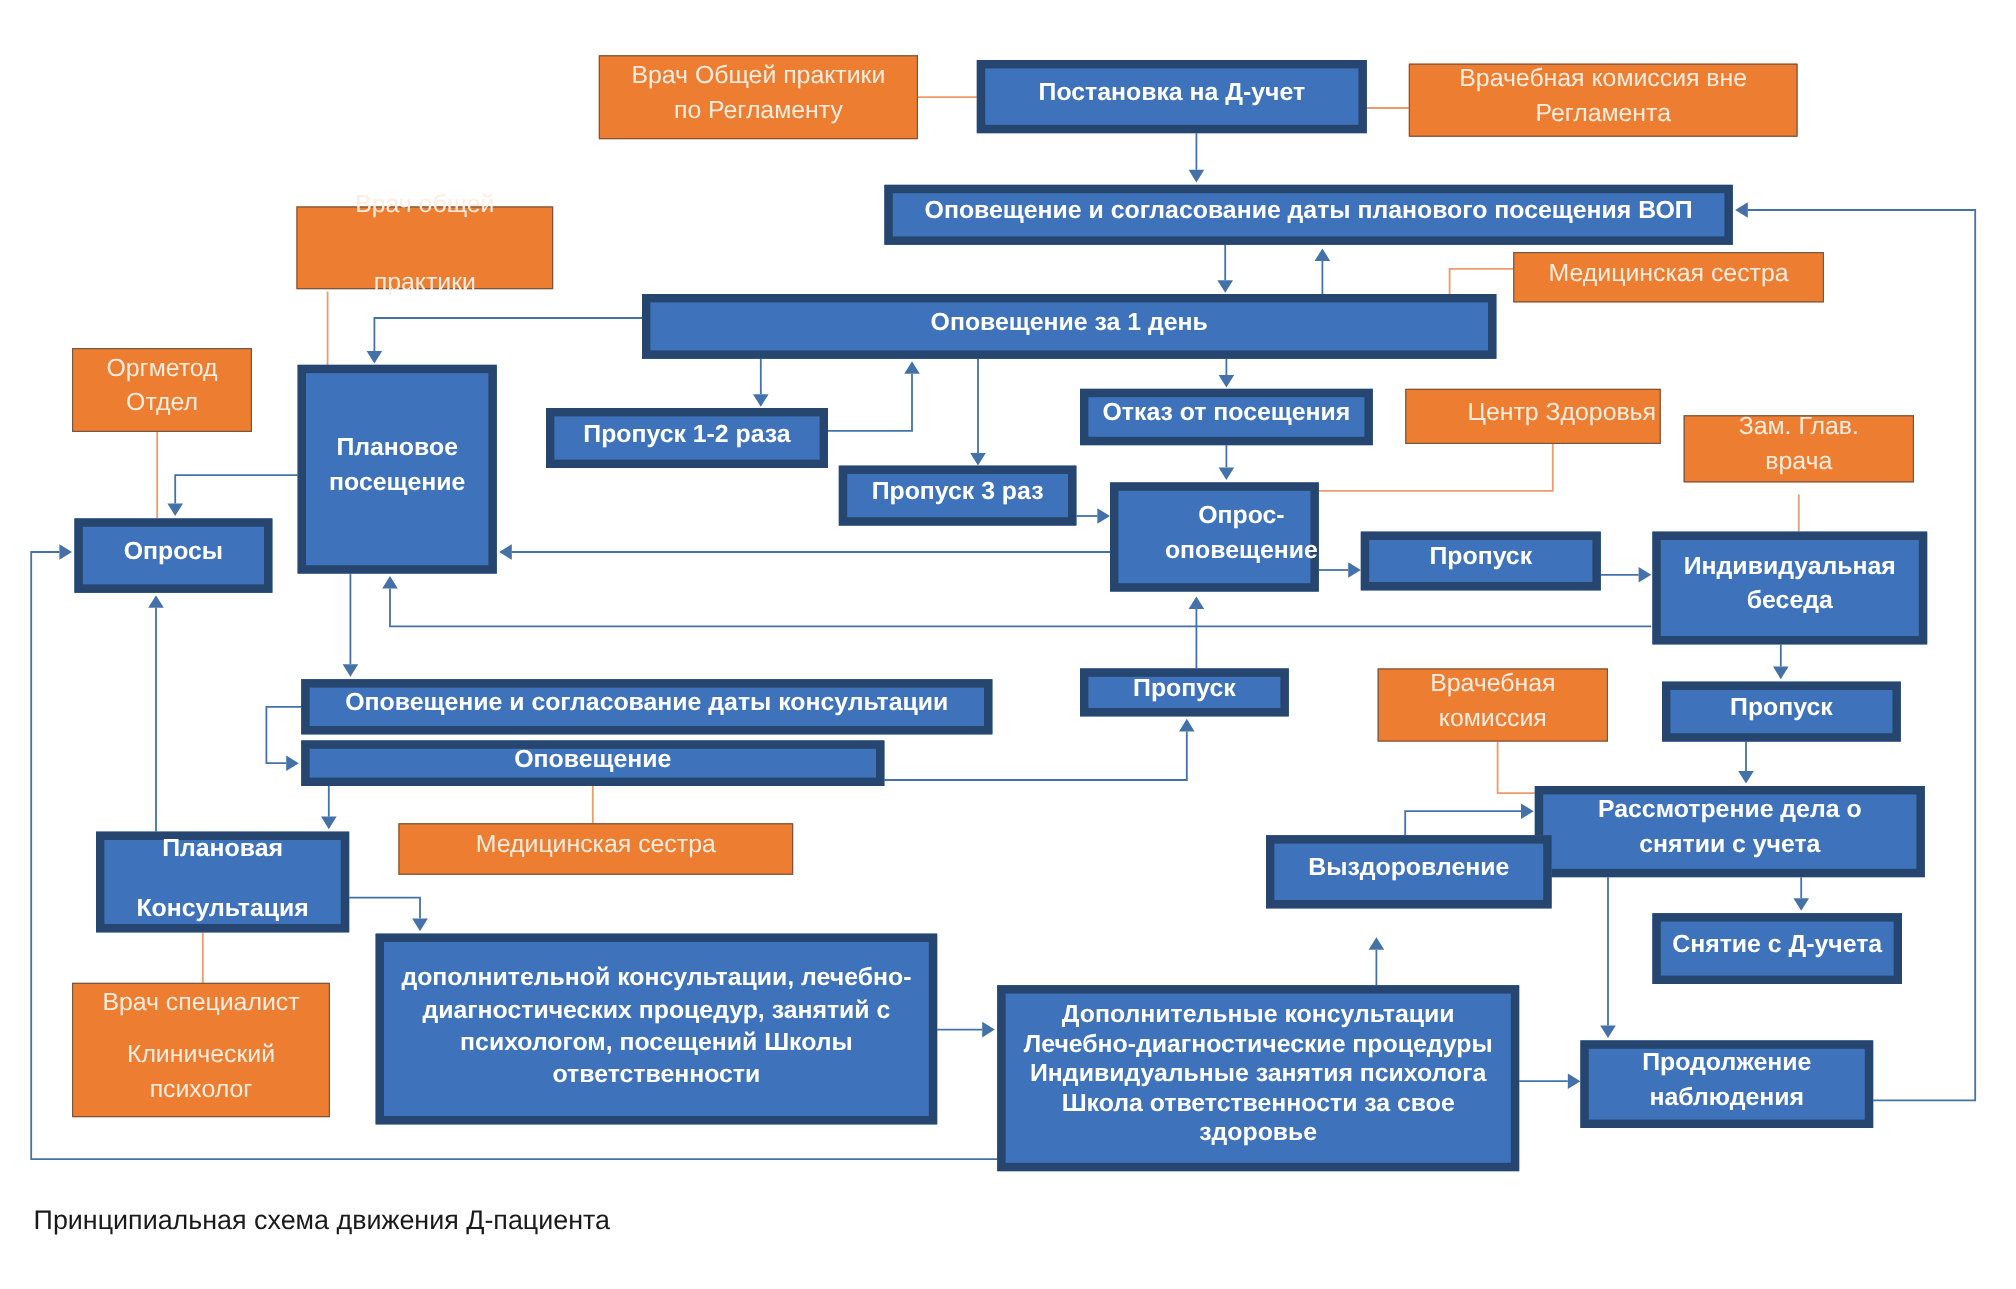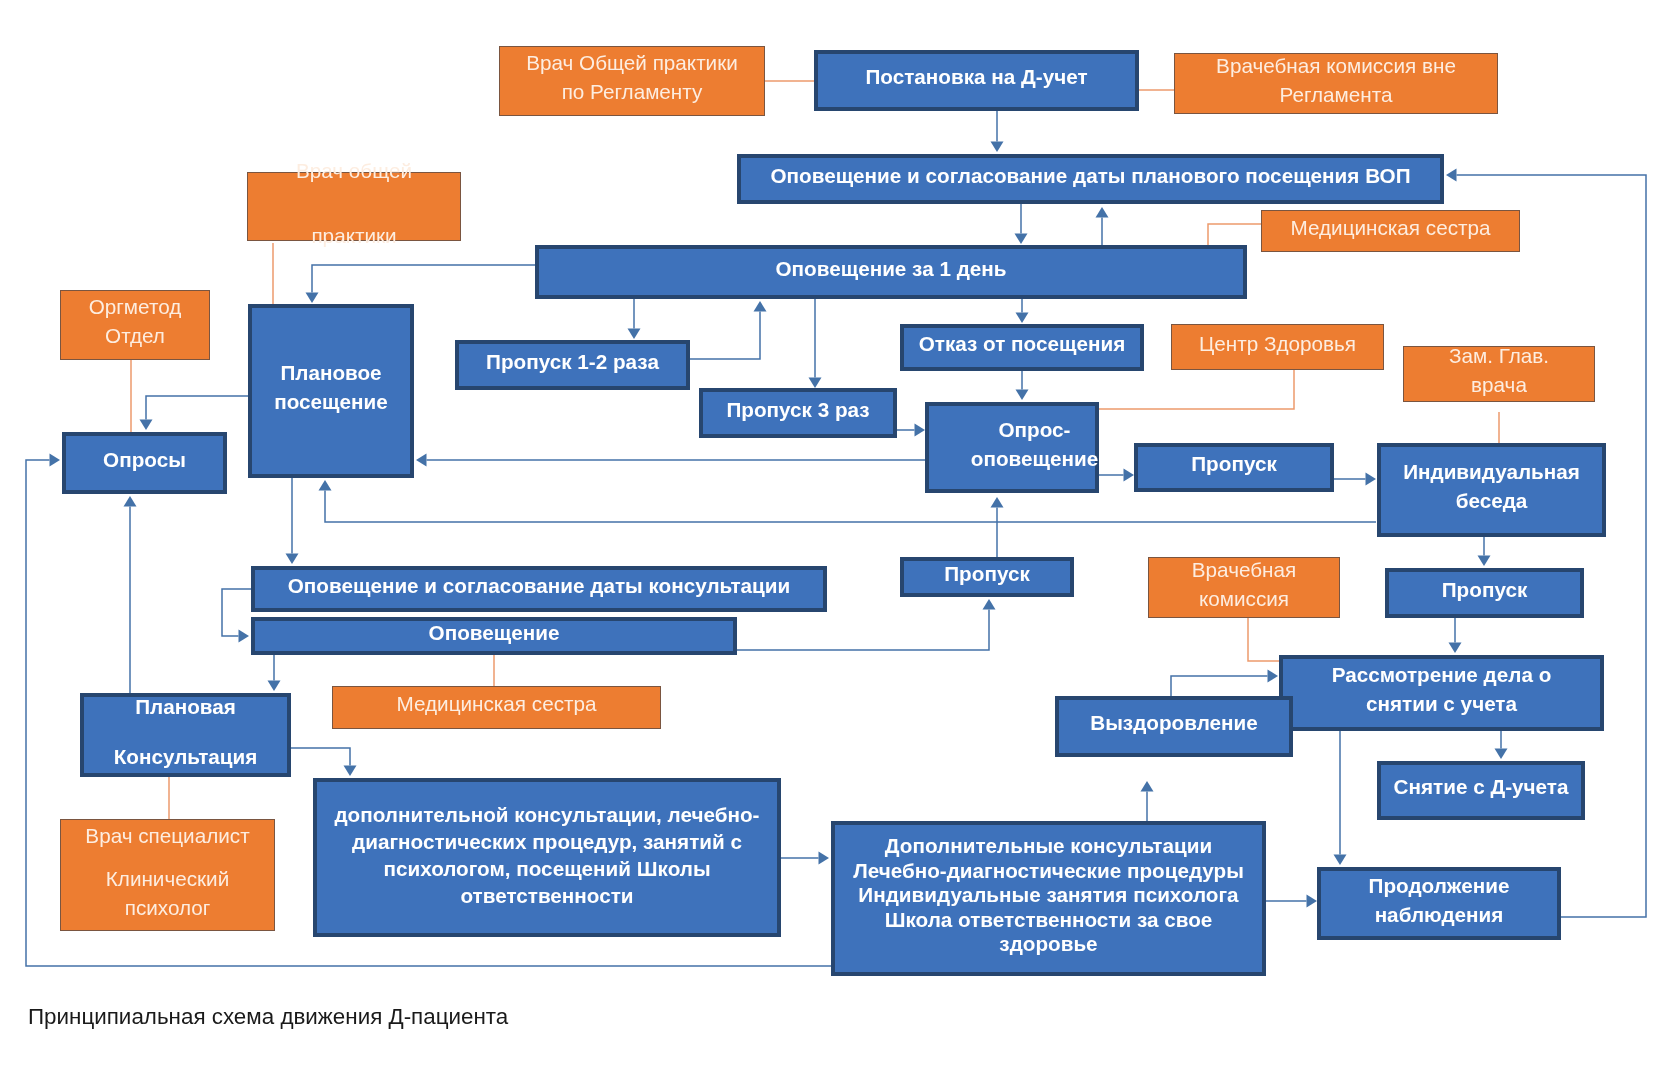--- a/index.html
+++ b/index.html
@@ -4,21 +4,21 @@
 <title>Принципиальная схема движения Д-пациента</title>
 <style>
   html,body{margin:0;padding:0;background:#ffffff;}
   body{width:1680px;height:1074px;position:relative;overflow:hidden;
        font-family:"Liberation Sans","DejaVu Sans",sans-serif;}
   #stage{position:absolute;left:0;top:0;width:1680px;height:1074px;background:#ffffff;}
   #wires{position:absolute;left:0;top:0;width:1680px;height:1074px;overflow:visible;}
   .node{position:absolute;box-sizing:border-box;display:flex;flex-direction:column;
         align-items:center;justify-content:center;text-align:center;color:#fff;
         font-size:20.7px;line-height:1.38;padding:0 3px 6px;}
-  .node.blue{background:#3E72BB;font-weight:bold;border:4px solid #22c55e;}
+  .node.blue{background:#3E72BB;font-weight:bold;border:7px solid #22c55e;}
   .node.orange{background:#ED7D31;font-weight:normal;border:1px solid #7A5540;color:#FDEDE0;}
   .node .ln{white-space:nowrap;}
   .node .ln:empty{height:15px;}
   #caption{position:absolute;left:28px;top:1004px;font-size:22.4px;color:#1A1A1A;
            font-weight:normal;white-space:nowrap;}
 </style>
 </head>
 <body>
 
 <div id="stage">
@@ -211,21 +211,21 @@
         <div class="ln">Оргметод</div>
         <div class="ln">Отдел</div>
       </div>
       <div class="node blue" style="left: 248px; top: 304px; width: 166px; height: 174px; background: rgb(62, 114, 187); border-color: rgb(39, 70, 111); color: rgb(255, 255, 255);">
         <div class="ln">Плановое</div>
         <div class="ln">посещение</div>
       </div>
       <div class="node blue" style="left: 900px; top: 324px; width: 244px; height: 47px; background: rgb(62, 114, 187); border-color: rgb(39, 70, 111); color: rgb(255, 255, 255);">
         <div class="ln">Отказ от посещения</div>
       </div>
-      <div class="node orange" style="left: 1171px; top: 324px; width: 213px; height: 46px; background: rgb(237, 125, 49); border-color: rgb(122, 85, 64); color: rgb(253, 237, 224);">
+      <div class="node orange" style="left: 1171px; top: 324px; width: 213px; height: 46px; background: rgb(237, 125, 49); border-color: rgb(122, 85, 64); color: rgb(253, 237, 224); align-items: flex-end;">
         <div class="ln">Центр Здоровья</div>
       </div>
       <div class="node blue" style="left: 455px; top: 340px; width: 235px; height: 50px; background: rgb(62, 114, 187); border-color: rgb(39, 70, 111); color: rgb(255, 255, 255); align-items: center;">
         <div class="ln">Пропуск 1-2 раза</div>
       </div>
       <div class="node orange" style="left: 1403px; top: 346px; width: 192px; height: 56px; background: rgb(237, 125, 49); border-color: rgb(122, 85, 64); color: rgb(253, 237, 224);">
         <div class="ln">Зам. Глав.</div>
         <div class="ln">врача</div>
       </div>
       <div class="node blue" style="left: 699px; top: 388px; width: 198px; height: 50px; background: rgb(62, 114, 187); border-color: rgb(39, 70, 111); color: rgb(255, 255, 255);">

